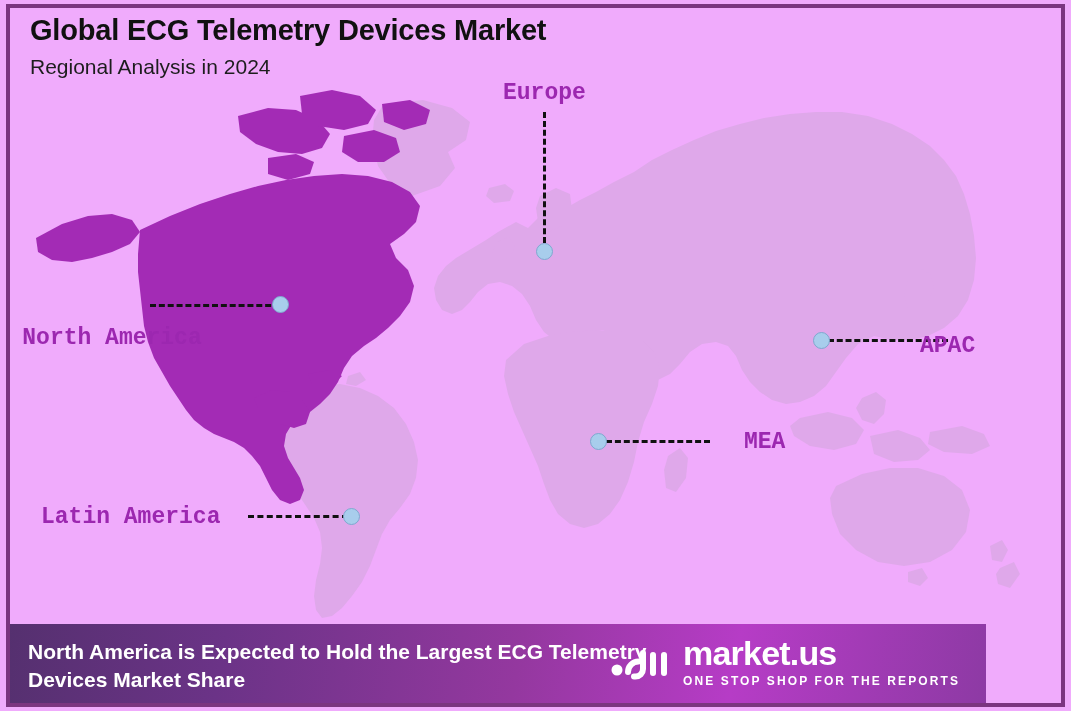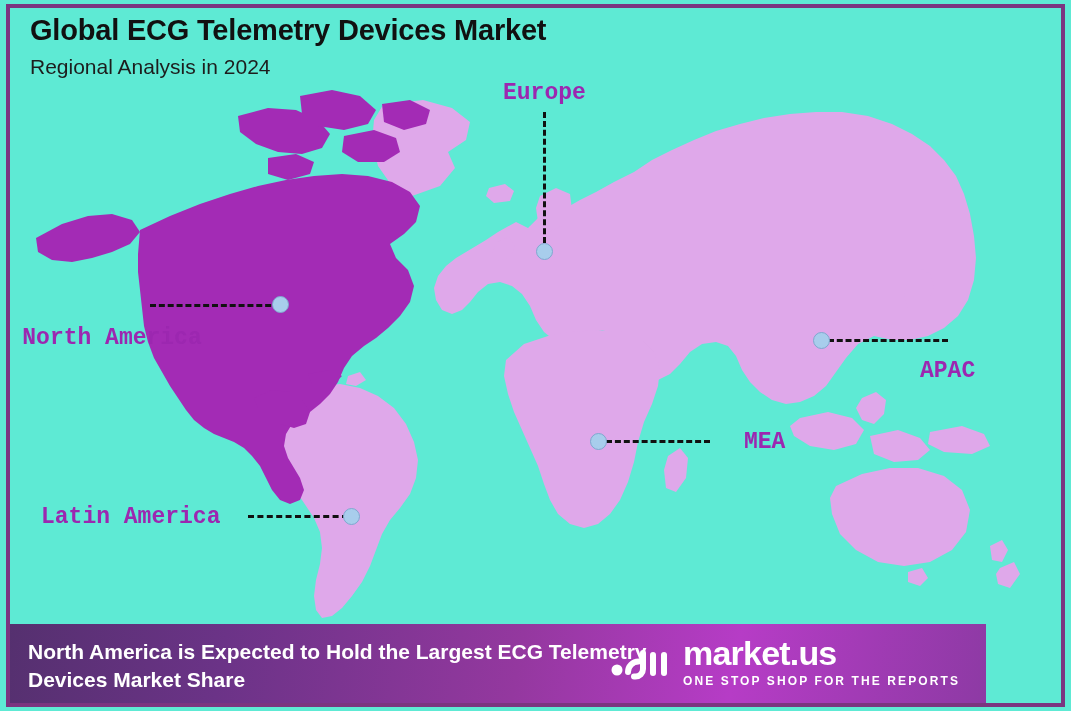--- a/index.html
+++ b/index.html
@@ -1,21 +1,21 @@
 <!DOCTYPE html>
 <html><head>
 <meta charset="utf-8">
 <style>
   html,body{margin:0;padding:0;background:#ffffff;}
   body{font-family:"Liberation Sans",sans-serif;}
 
   .infographic{
     position:relative;
     width:1071px; height:711px;
-    background:#5eead4;
+    background:#f0abfc;
     overflow:hidden;
     box-sizing:border-box;
   }
 
   
   .frame{
     position:absolute;
     left:6px; top:4px; right:6px; bottom:4px;
     border:4px solid #7b3580;
     box-sizing:border-box;
@@ -82,21 +82,21 @@
     font-weight:bold;
     z-index:5;
     white-space:nowrap;
     line-height:1.22;
     font-family:Liberation Mono, monospace;
   }
   .region-label .sub{display:block;}
 
   .lbl-na      { left:17px;  top:324px; font-size:23px; text-align:center; width:190px;}
   .lbl-europe  { left:503px; top:79px;  font-size:23px;}
-  .lbl-apac    { left:920px; top:357px; font-size:23px;}
+  .lbl-apac    { left:920px; top:332px; font-size:23px;}
   .lbl-mea     { left:728px; top:428px; font-size:23px;margin-left:16px;}
   .lbl-latam   { left:41px;  top:503px; font-size:23px;}
 
   
   .banner{
     position:absolute;
     left:10px; bottom:8px;
     width:976px; height:79px;
     background:linear-gradient(100deg,#55306f 0%,#6b3387 22%,#94389f 52%,#b63cc6 74%,#8d3aa4 100%);
     z-index:5;

